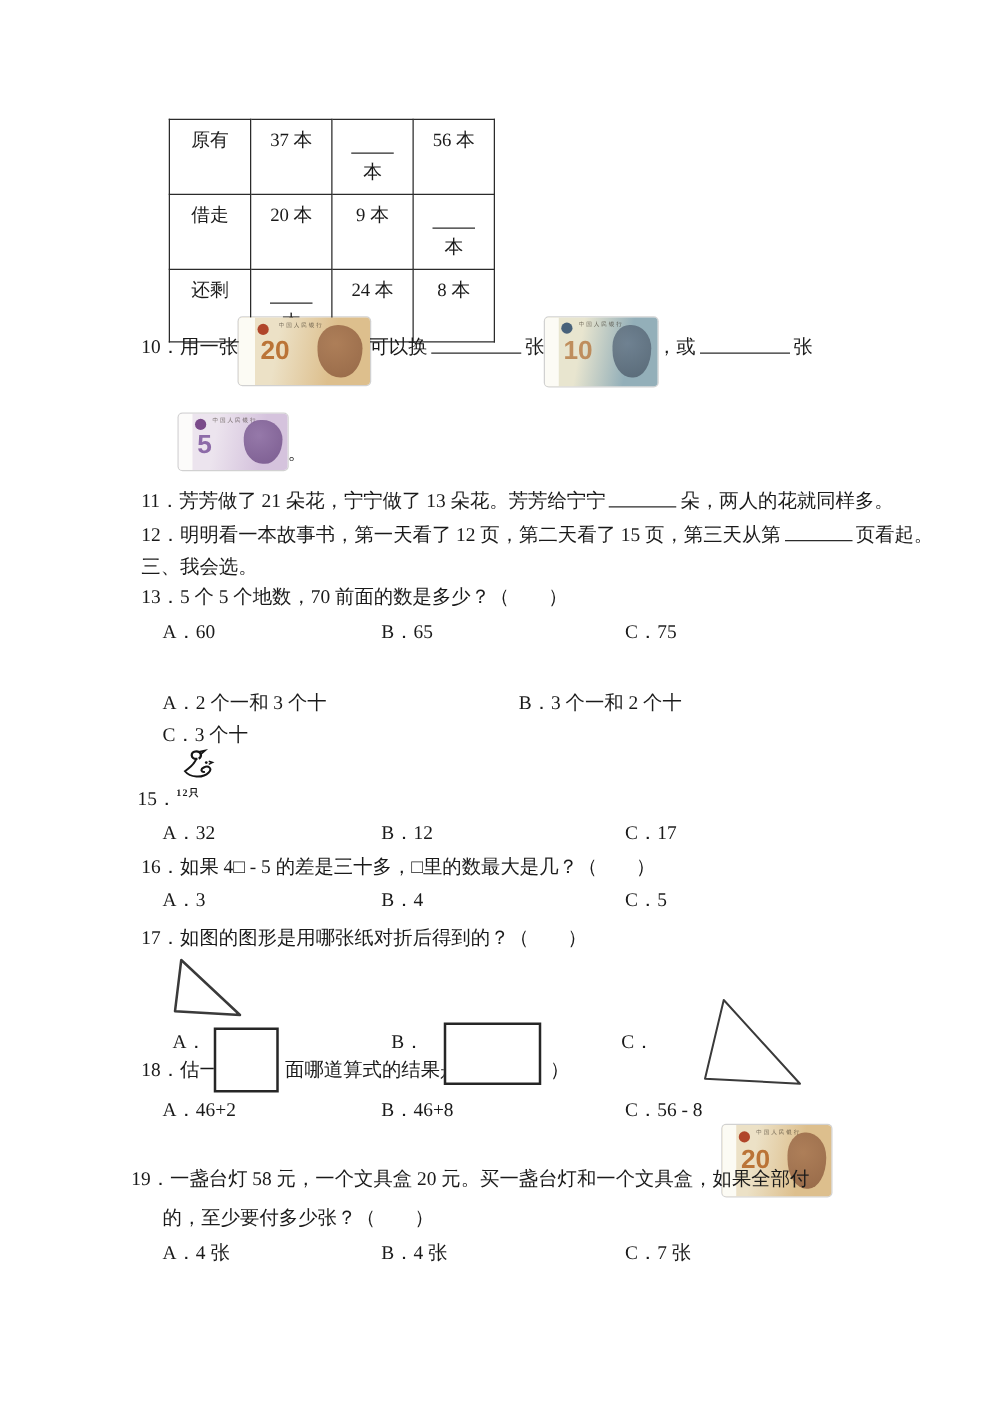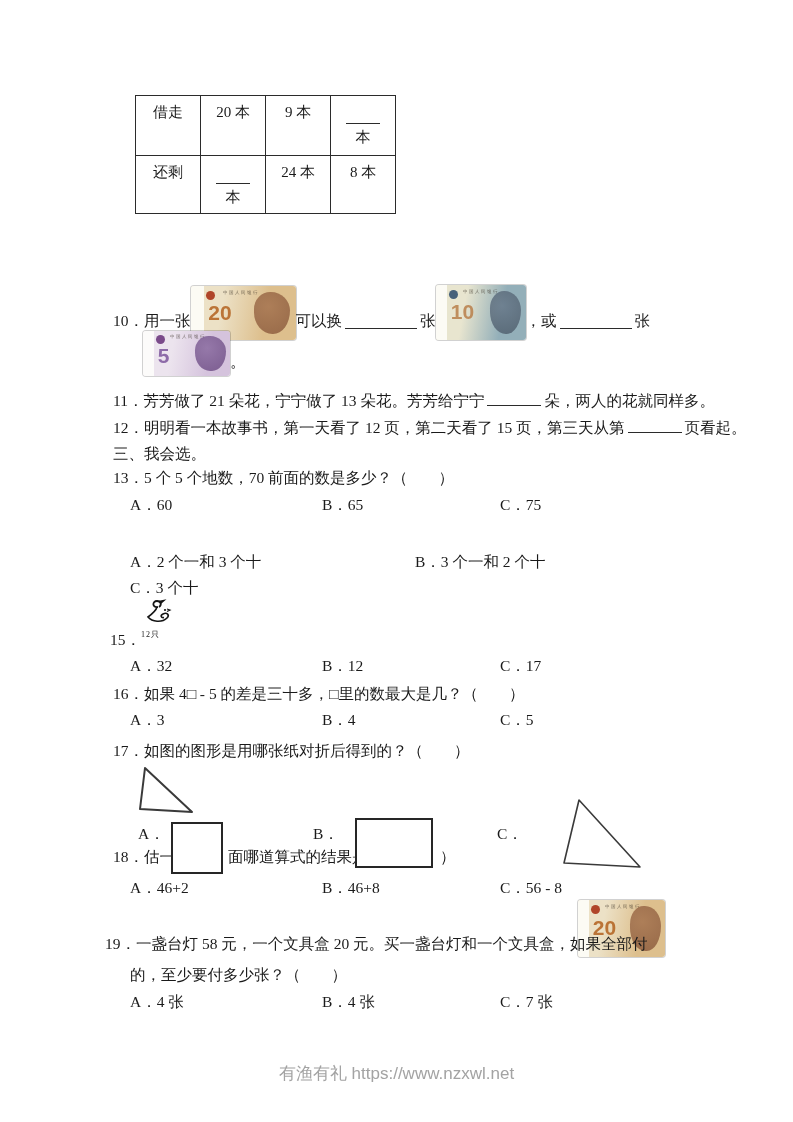--- a/index.html
+++ b/index.html
@@ -2,21 +2,21 @@
 <html style="--ink: #1a1a1a; --footer: #a3a3a3; --c20_a: #ece1c6; --c20_b: #ddbf8d; --c20_num: #b3621f; --c20_face: #8a5a3c; --c10_a: #e8e5cf; --c10_b: #93afb9; --c10_num: #b97f4a; --c10_face: #4e5d6b; --c5_a: #ece4ee; --c5_b: #d5c3dd; --c5_num: #7d569c; --c5_face: #6b4a82;"><head>
 <meta charset="utf-8">
 <style>
   *{margin:0;padding:0;box-sizing:border-box}
   html,body{background:#ffffff}
   #page{position:relative;width:793px;height:1122px;background:#fff;overflow:hidden;
         font-family:"Liberation Serif","DejaVu Serif",serif;color:var(--ink,#1a1a1a);font-size:15.5px}
   .abs{position:absolute;white-space:nowrap;line-height:1.25}
   .optrow{position:absolute;left:0;width:793px;height:22px}
   .oA{position:absolute;left:130px;white-space:nowrap}
-  .oB{position:absolute;left:322px;white-space:nowrap}
+  .oB{position:absolute;left:305px;white-space:nowrap}
   .oB2{position:absolute;left:415px;white-space:nowrap}
   .oC{position:absolute;left:500px;white-space:nowrap}
 
   
   #tbl{position:absolute;left:135px;top:95px;border-collapse:collapse;table-layout:fixed}
   #tbl td{border:1px solid #2b2b2b;width:65px;height:60px;vertical-align:top;
           text-align:center;padding-top:7px;font-size:15px}
   #tbl tr:last-child td{height:58px}
   .cellblank{display:inline-block;margin-top:8px}
   .bl{display:inline-block;width:34px;height:11px;border-bottom:1px solid #2b2b2b}
@@ -43,41 +43,50 @@
   .n20 .n-seal{background:#b0452a}
   .n10{background:linear-gradient(100deg,var(--c10_a) 0%,var(--c10_a) 32%,var(--c10_b) 72%,var(--c10_b) 100%)}
   .n10 .n-num{color:var(--c10_num)}
   .n10 .n-portrait{background:radial-gradient(circle at 40% 35%,#68798a,var(--c10_face))}
   .n10 .n-seal{background:#47617a}
   .n5{background:linear-gradient(100deg,var(--c5_a) 0%,var(--c5_a) 34%,var(--c5_b) 75%,var(--c5_b) 100%)}
   .n5 .n-num{color:var(--c5_num)}
   .n5 .n-portrait{background:radial-gradient(circle at 40% 35%,#8a6ba0,var(--c5_face))}
   .n5 .n-seal{background:#7a4a8a}
 
-  .q10row{position:absolute;left:113px;top:282px;height:58px;display:flex;align-items:flex-end}
+  .q10row{position:absolute;left:113px;top:252px;height:58px;display:flex;align-items:center}
   .q10row .txt{padding-bottom:8px}
   .q10row .blank{margin-bottom:11px}
   .q10b{position:absolute;left:143px;top:331px;display:flex;align-items:flex-end}
   .q10b .txt{padding-bottom:3px}
 
   .shape{position:absolute;background:#fff;border:2px solid #262626}
   svg.tri{position:absolute}
   .goose-wrap{position:absolute;left:141px;top:598px;width:40px;text-align:left}
-  .goose-count{position:absolute;left:141px;top:629px;font-size:8px;font-weight:normal;letter-spacing:1px}
+  .goose-count{position:absolute;left:141px;top:629px;font-size:8px;font-weight:bold;letter-spacing:1px}
 
   .footer{position:absolute;left:0;top:1062px;width:793px;text-align:center;
           color:var(--footer,#a3a3a3);font-family:"Liberation Sans","DejaVu Sans",sans-serif;font-size:17px}
 </style>
 </head>
 <body>
 
 <div id="page">
 
   <table id="tbl">
     <tbody>
+        <tr>
+      <td><span>原有</span></td>
+      <td><span>37 本</span></td>
+      <td>
+        <span class="cellblank"><span class="bl"></span><br>
+        <span>本</span></span>
+      </td>
+      <td><span>56 本</span></td>
+    </tr>
     <tr>
       <td><span>借走</span></td>
       <td><span>20 本</span></td>
       <td><span>9 本</span></td>
       <td>
         <span class="cellblank"><span class="bl"></span><br>
         <span>本</span></span>
       </td>
     </tr>
     <tr>
@@ -234,17 +243,14 @@
   </div>
   <div class="abs" style="left:130px;top:965px">
     <span>的，至少要付多少张？（　　）</span>
   </div>
   <div class="optrow" style="top:992px">
     <span class="oA">A．4 张</span>
     <span class="oB">B．4 张</span>
     <span class="oC">C．7 张</span>
   </div>
 
-  <div class="footer">
-    <span>有渔有礼 https://www.nzxwl.net</span>
-  </div>
 
 </div>
 
 </body></html>

